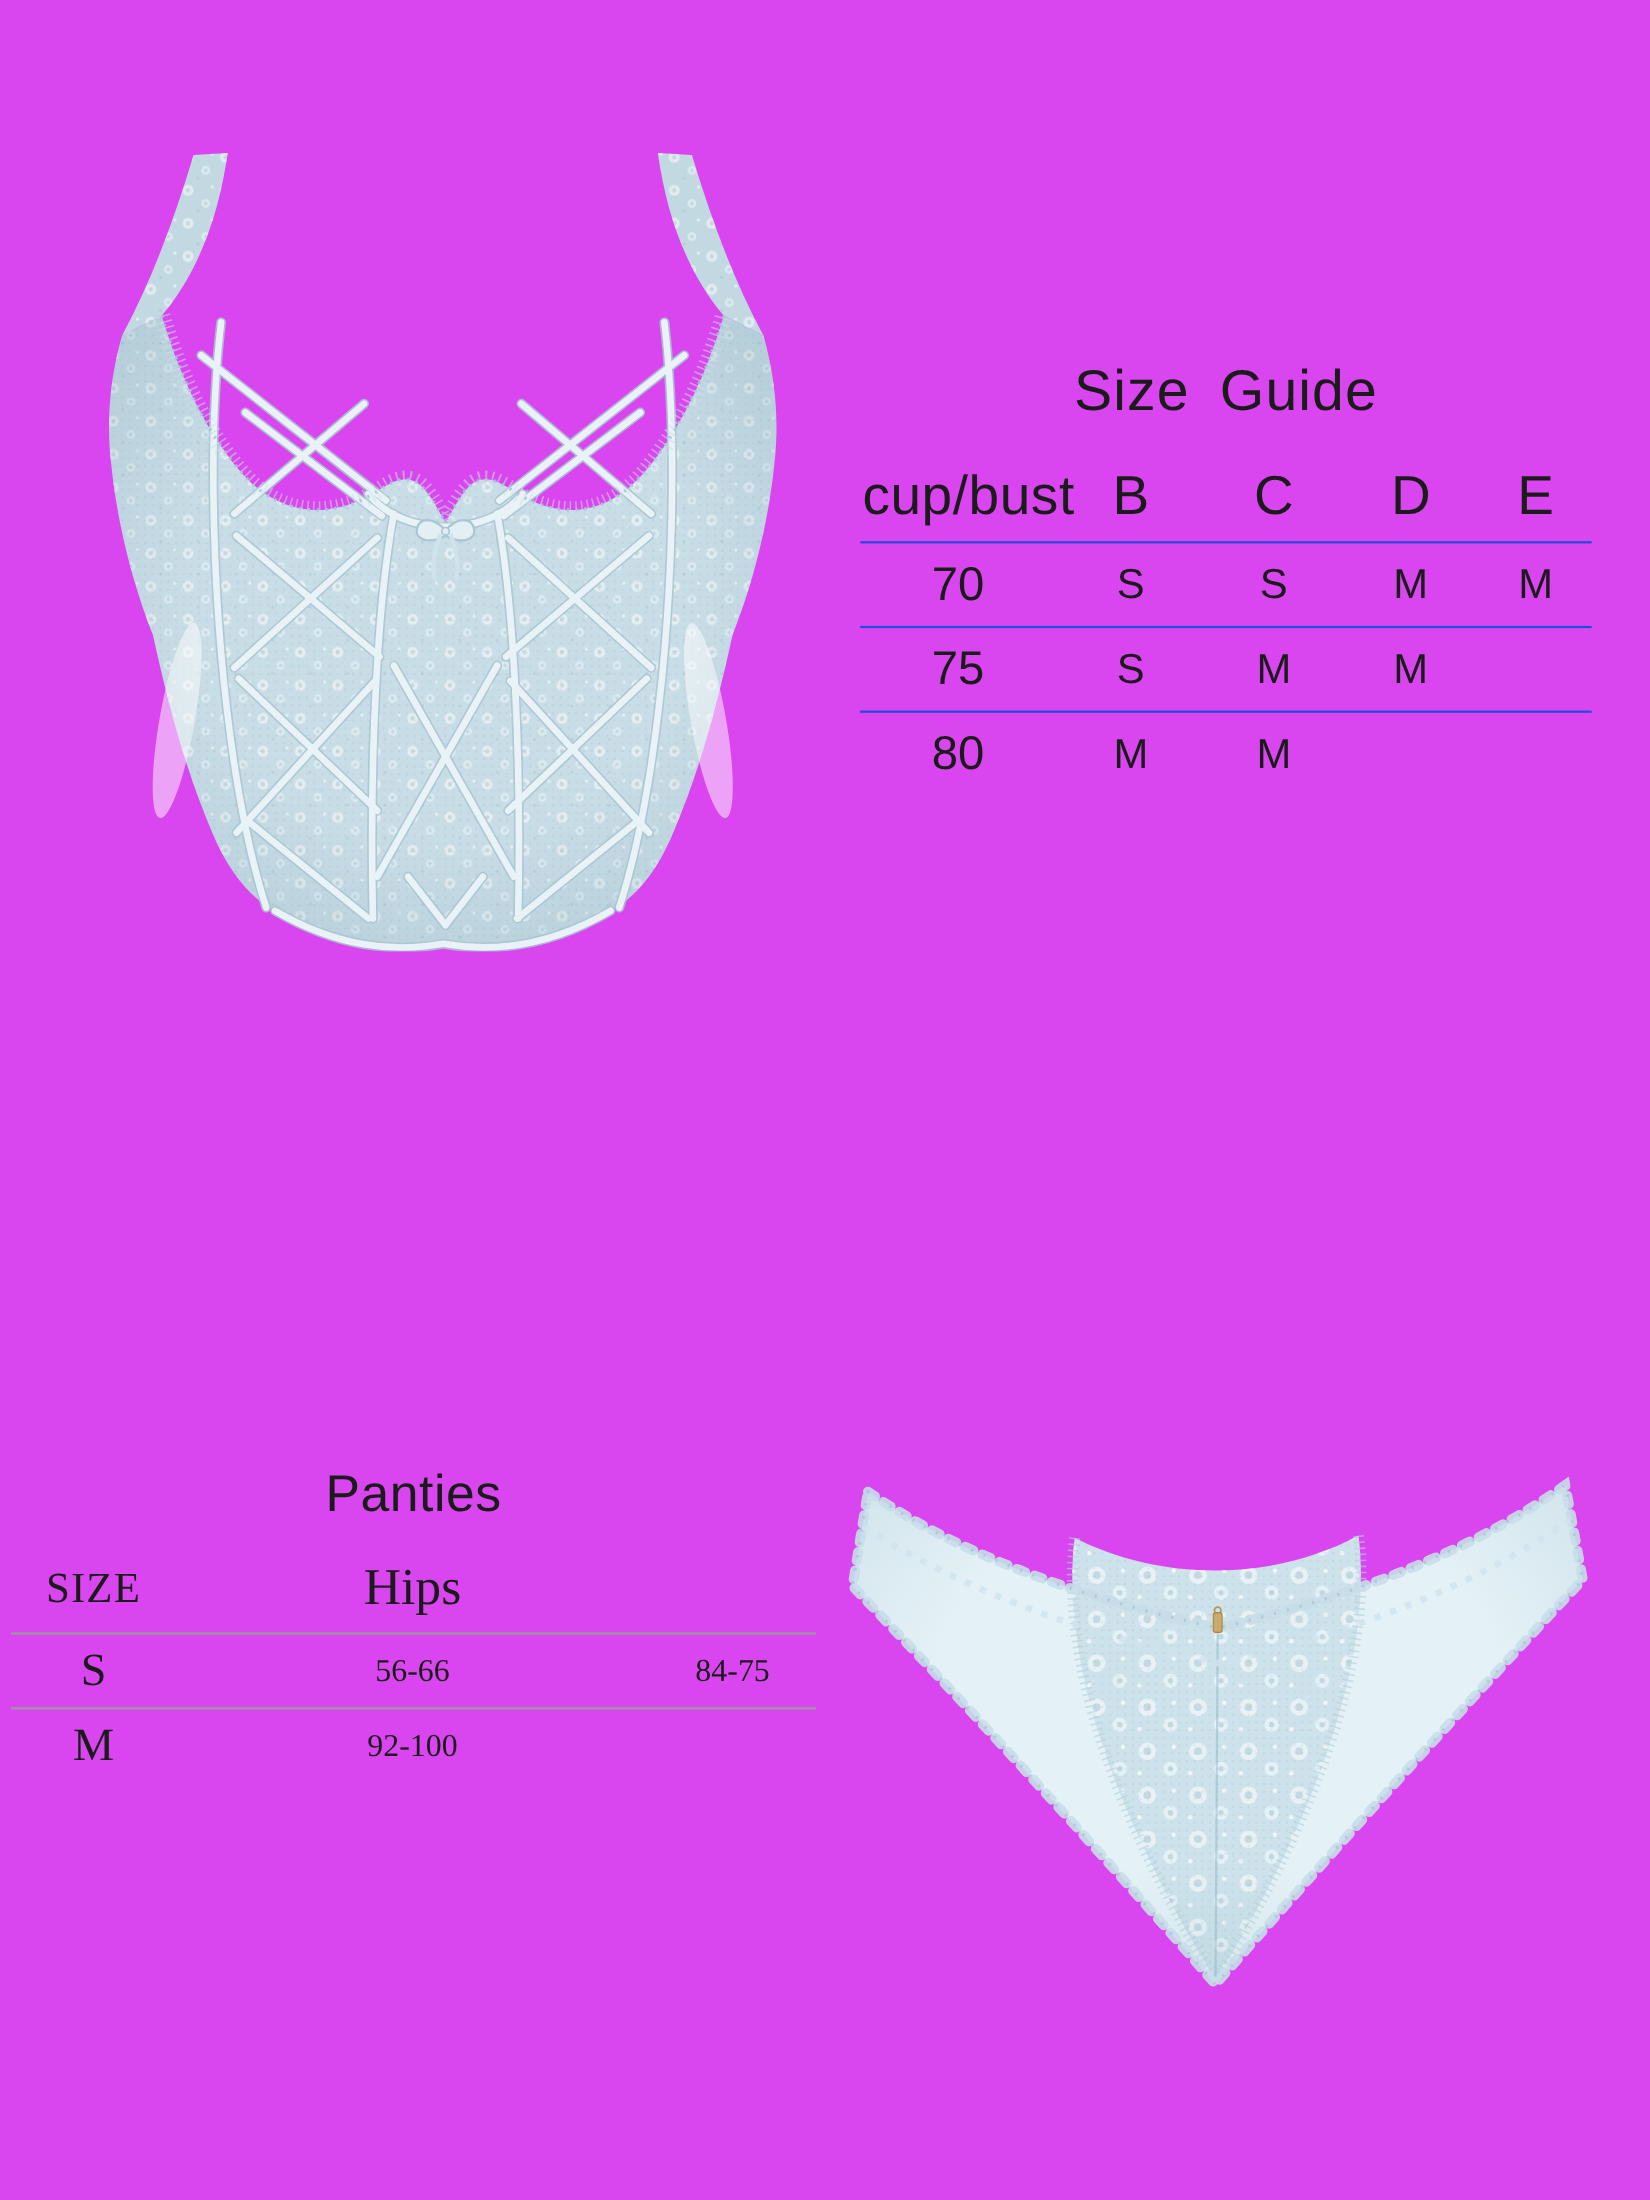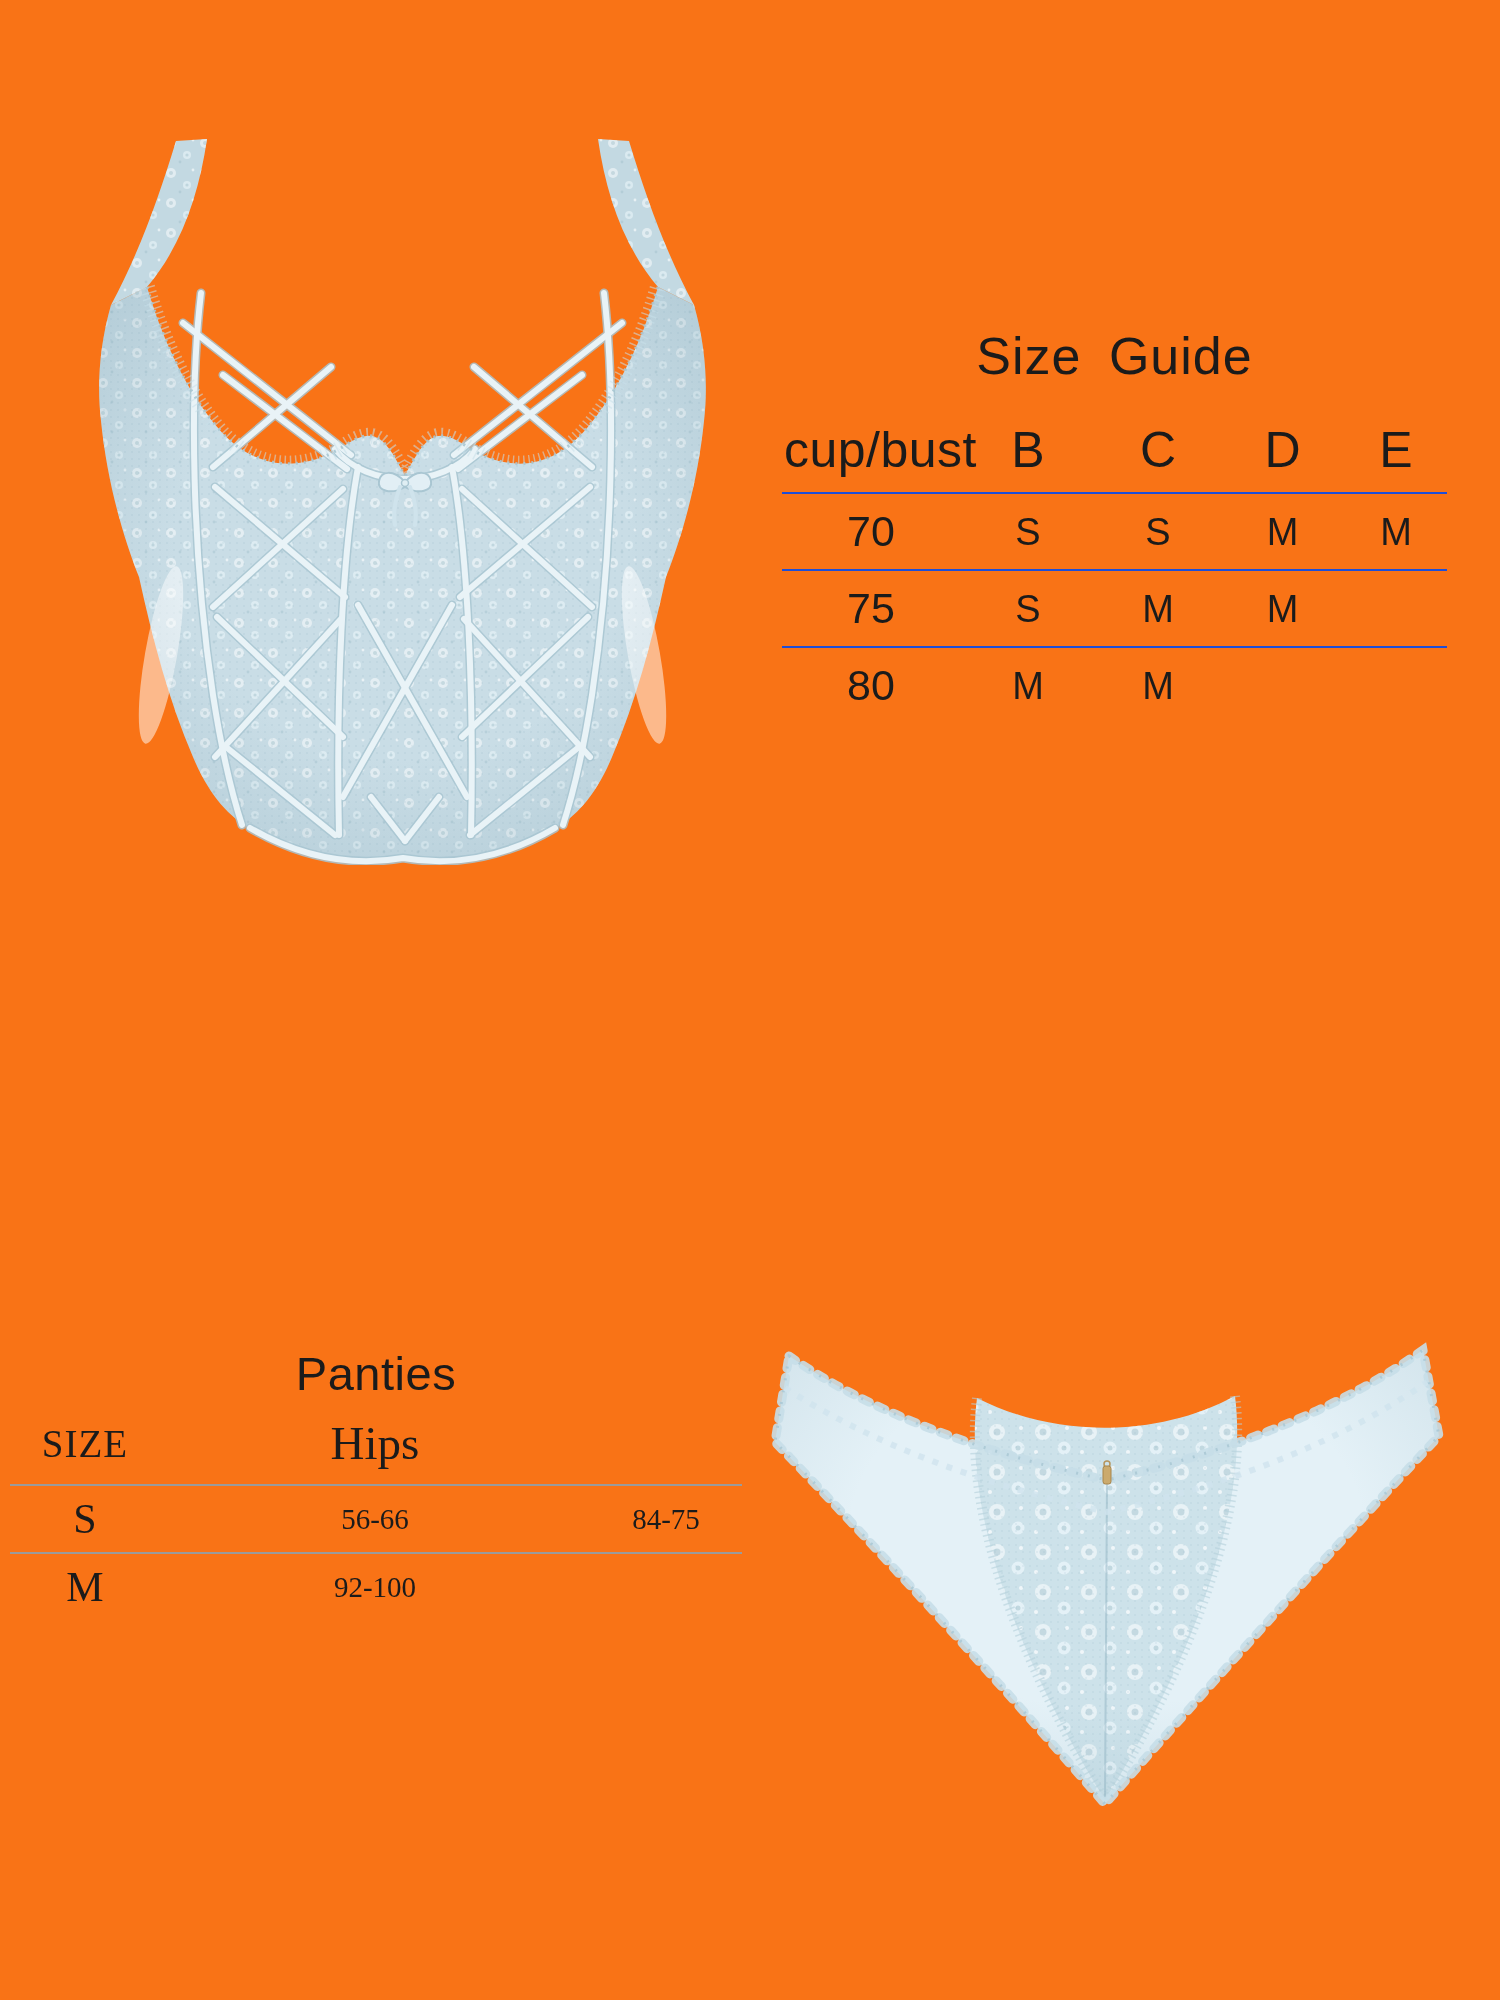--- a/index.html
+++ b/index.html
@@ -1,17 +1,17 @@
 <!DOCTYPE html>
 <html><head>
 <meta charset="utf-8">
 <style>
   html,body{margin:0;padding:0;background:#ffffff;}
   .canvas{
-    position:relative;width:1500px;height:2000px;background:#f97316;
+    position:relative;width:1500px;height:2000px;background:#d946ef;
     font-family:"Liberation Sans",sans-serif;color:#1b1b1b;overflow:hidden;
   }
   
   .corset-wrap{position:absolute;left:95px;top:135px;width:615px;height:730px;}
   .panties-wrap{position:absolute;left:755px;top:1340px;width:700px;height:480px;}
   .corset-wrap svg,.panties-wrap svg{display:block;}
   
   .sg-title{
     position:absolute;left:782px;top:330px;width:665px;text-align:center;
     font-size:52px;line-height:1;word-spacing:12px;letter-spacing:1px;
@@ -20,21 +20,21 @@
   .sg-row{display:grid;grid-template-columns:178px 136px 124px 125px 102px;align-items:center;}
   .sg-row.head{height:84px;font-size:50px;}
   .sg-row.body{height:75px;border-top:2px solid #1d4ed8;}
   .sg-cell{text-align:center;line-height:1;}
   .sg-row.head .sg-cell.first{text-align:left;padding-left:2px;letter-spacing:0.5px;}
   .sg-cell.num{font-size:43px;}
   .sg-cell.sm{font-size:38px;}
   
   .pt-title{
     position:absolute;left:10px;top:1334px;width:732px;text-align:center;
-    font-size:47px;line-height:1;letter-spacing:0.5px;margin-top:16px;
+    font-size:47px;line-height:1;letter-spacing:0.5px;
   }
   .pt-table{position:absolute;left:10px;top:1402px;width:732px;}
   .pt-row{display:grid;grid-template-columns:150px 430px 152px;align-items:center;}
   .pt-row.head{height:82px;}
   .pt-row.body{height:66px;border-top:2px solid #9b9b9b;}
   .pt-cell{text-align:center;line-height:1;font-family:Liberation Serif, serif;}
   .pt-cell.h-size{font-size:39px;letter-spacing:1px;}
   .pt-cell.h-big{font-size:47px;}
   .pt-cell.label{font-size:42px;}
   .pt-cell.val{font-size:29px;}

